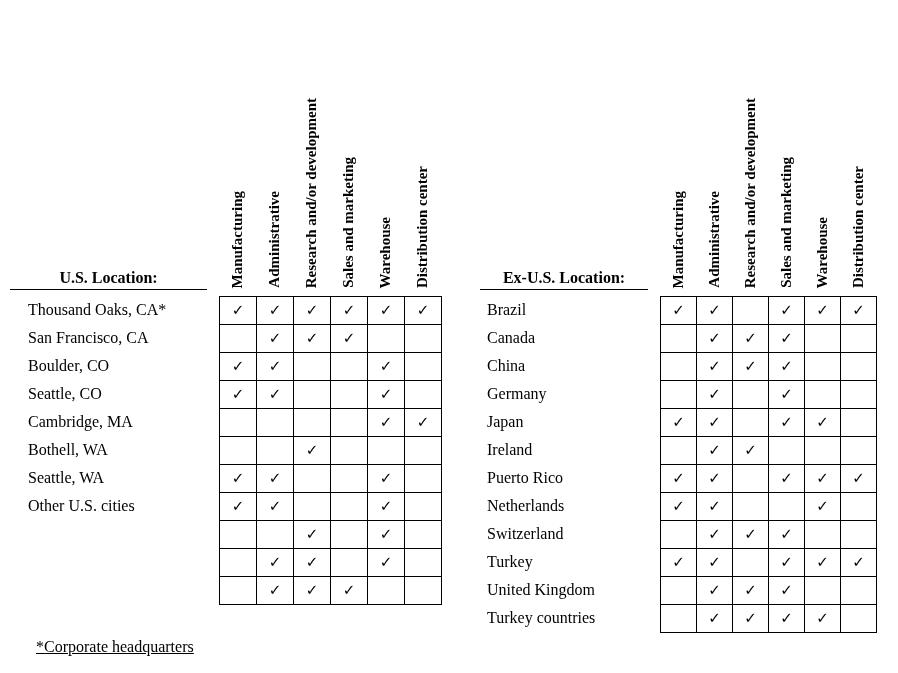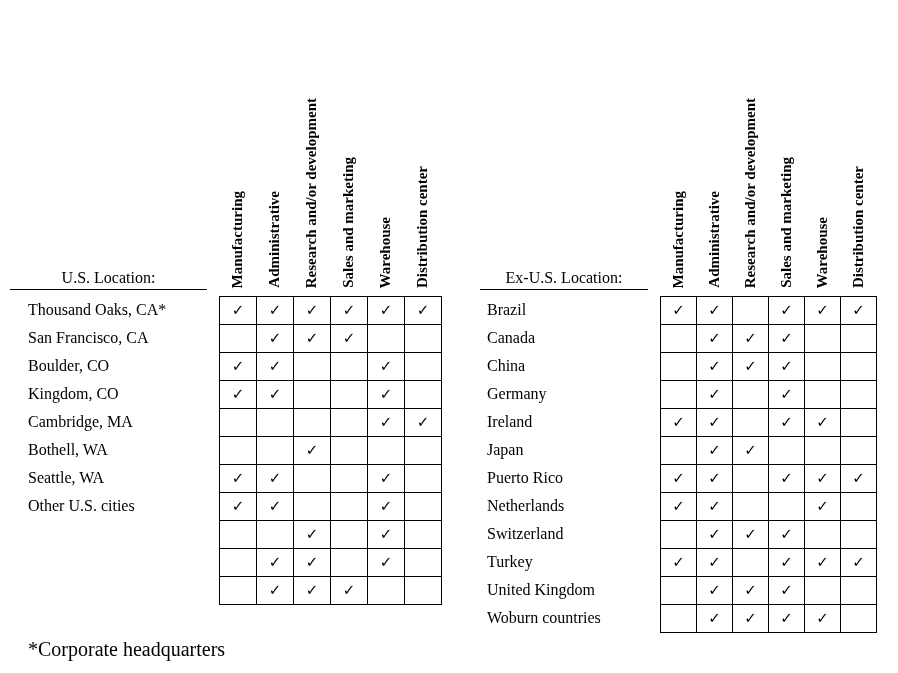--- a/index.html
+++ b/index.html
@@ -18,21 +18,21 @@
   .labels-col { display:flex; flex-direction:column; }
   #us-table .labels-col { width:209px; }
   #exus-table .labels-col { width:180px; }
 
   .labels-head { height:288px; display:flex; align-items:flex-end; }
   .loc-h {
     flex:1;
     margin:13px 12px 6px 0;
     border-bottom:1px solid #000;
     text-align:center;
-    font-weight:normal;
+    font-weight:bold;
     font-size:16px;
     padding-bottom:2px;
     white-space:nowrap;
   }
 
   .label-row { height:28px; line-height:28px; font-size:16px; white-space:nowrap; }
   #us-table .label-row { padding-left:18px; }
   #exus-table .label-row { padding-left:7px; }
 
   .checks-col { display:flex; flex-direction:column; }
@@ -59,37 +59,37 @@
     border-right:1px solid #000;
     border-bottom:1px solid #000;
     display:flex; align-items:center; justify-content:center;
   }
   .check-cell span {
     font-family:"DejaVu Sans", sans-serif;
     font-size:15px;
     line-height:1;
   }
 
-  .footnote { position:absolute; left:28px; top:638px; font-size:20px; }
+  .footnote { position:absolute; left:36px; top:638px; font-size:16px;text-decoration:underline; }
 </style>
 </head>
 <body>
 
 <div class="page">
 
   <div class="tbl" id="us-table">
     <div class="labels-col">
       <div class="labels-head">
         <div class="loc-h">U.S. Location:</div>
       </div>
       <div class="labels-body">
           <div class="label-row">Thousand Oaks, CA*</div>
           <div class="label-row">San Francisco, CA</div>
           <div class="label-row">Boulder, CO</div>
-          <div class="label-row">Kingdom, CO</div>
+          <div class="label-row">Seattle, CO</div>
           <div class="label-row">Cambridge, MA</div>
           <div class="label-row">Bothell, WA</div>
           <div class="label-row">Seattle, WA</div>
           <div class="label-row">Other U.S. cities</div>
         </div>
     </div>
     <div class="checks-col">
       <div class="checks-head">
           <div class="col-h">
             <span>Manufacturing</span>
@@ -248,28 +248,28 @@
   <div class="tbl" id="exus-table">
     <div class="labels-col">
       <div class="labels-head">
         <div class="loc-h">Ex-U.S. Location:</div>
       </div>
       <div class="labels-body">
           <div class="label-row">Brazil</div>
           <div class="label-row">Canada</div>
           <div class="label-row">China</div>
           <div class="label-row">Germany</div>
+          <div class="label-row">Japan</div>
           <div class="label-row">Ireland</div>
-          <div class="label-row">Japan</div>
           <div class="label-row">Puerto Rico</div>
           <div class="label-row">Netherlands</div>
           <div class="label-row">Switzerland</div>
           <div class="label-row">Turkey</div>
           <div class="label-row">United Kingdom</div>
-          <div class="label-row">Woburn countries</div>
+          <div class="label-row">Turkey countries</div>
         </div>
     </div>
     <div class="checks-col">
       <div class="checks-head">
           <div class="col-h">
             <span>Manufacturing</span>
           </div>
           <div class="col-h">
             <span>Administrative</span>
           </div>

